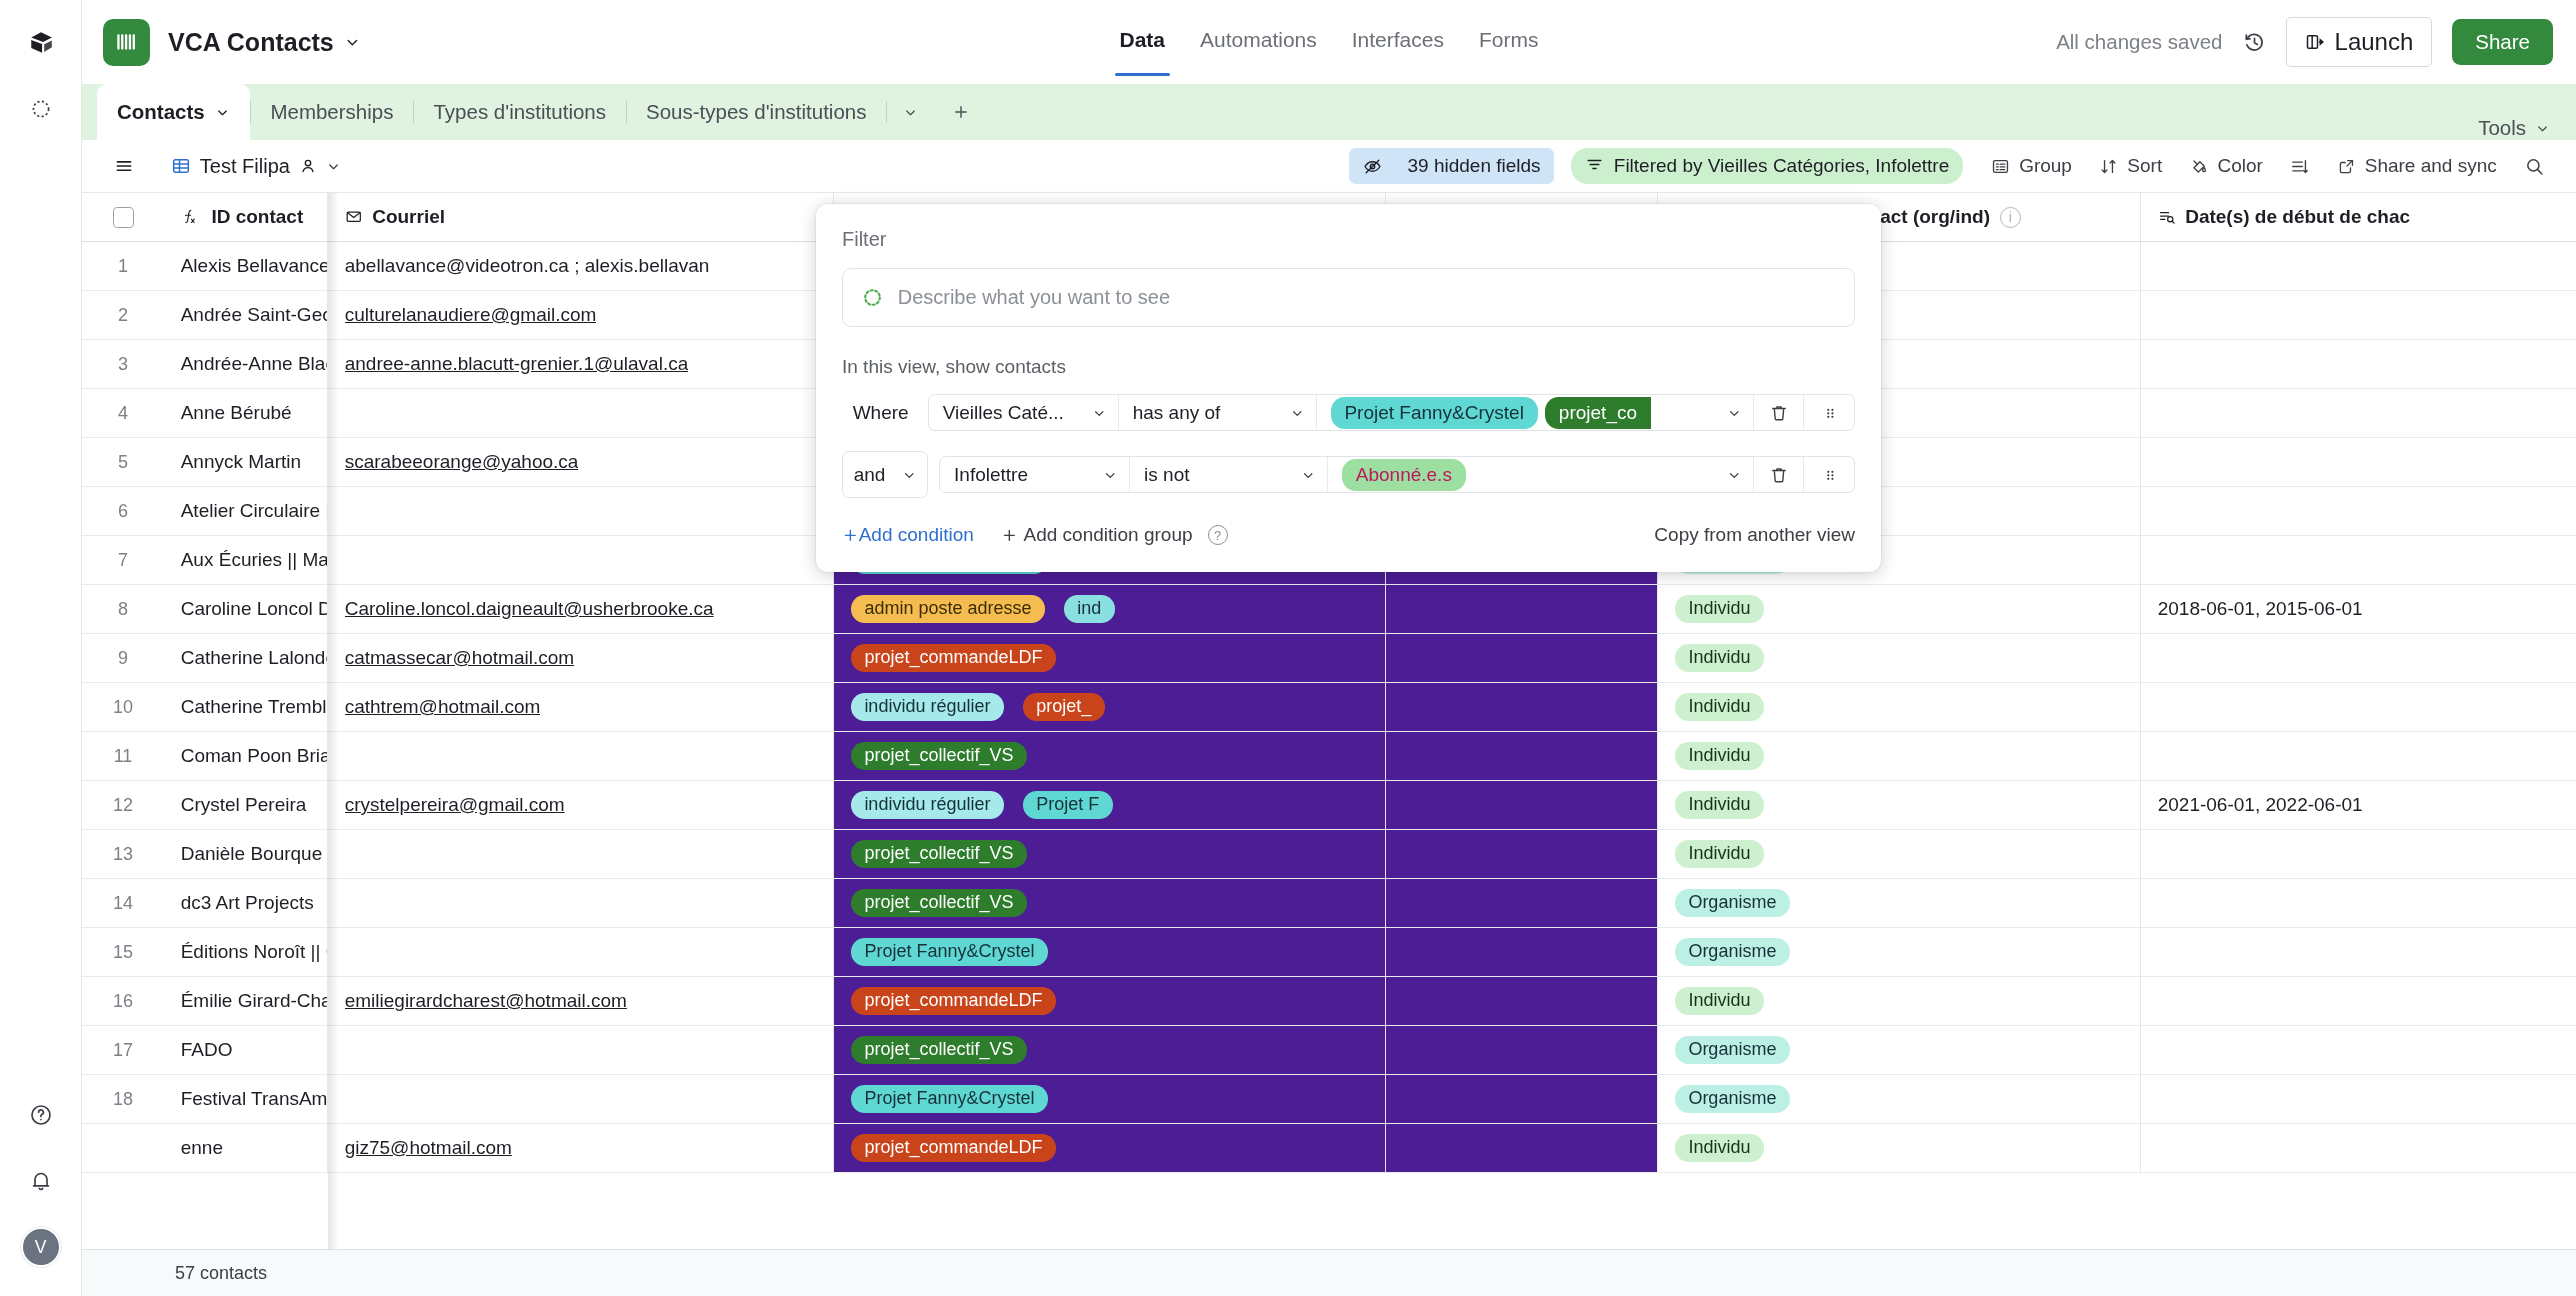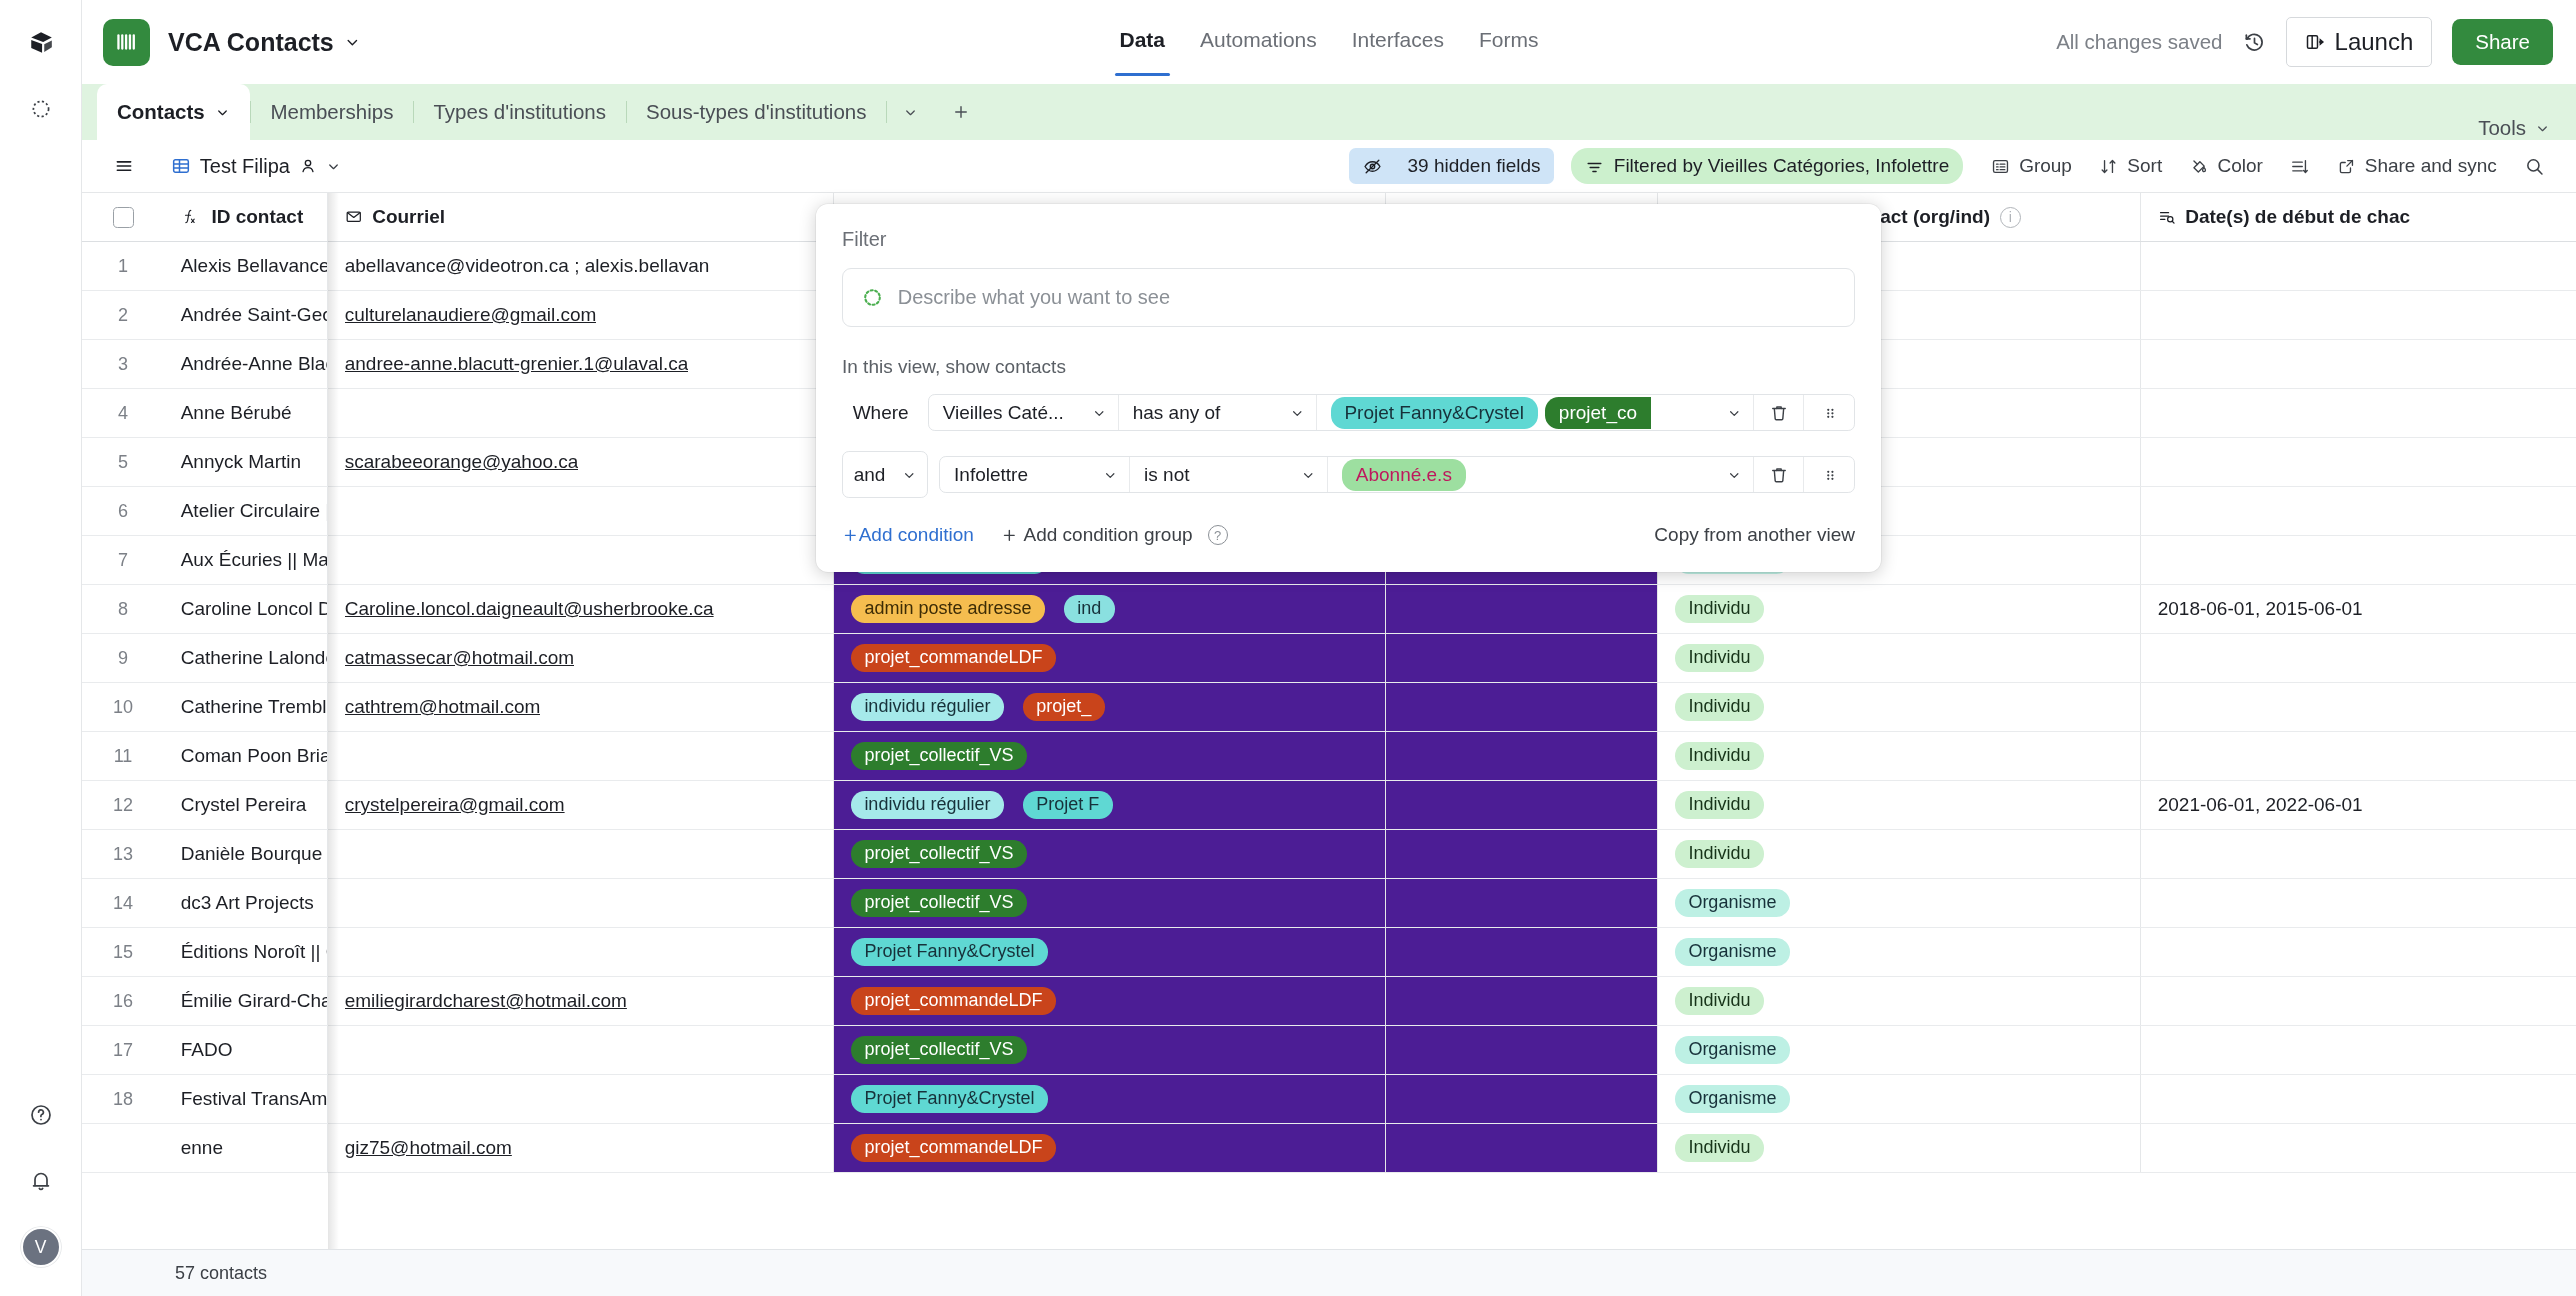--- a/index.html
+++ b/index.html
@@ -107,21 +107,21 @@
   }
   .vb-sep { width: 13.7px; }
   .view-name { font-size: 20px; color: #1d1f25; }
   .pill-hidden {
     background: #cfe4f7; color: #1d1f25; border-radius: 6.8px;
     padding: 6.8px 13.7px; display: flex; align-items: center; gap: 26px;
     font-size: 19px; white-space: nowrap;
   }
   .pill-filter {
     background: #ccf0cd; color: #1d1f25; border-radius: 17px;
-    padding: 6.8px 13.7px; display: flex; align-items: flex-end; gap: 10px;
+    padding: 6.8px 13.7px; display: flex; align-items: flex-start; gap: 10px;
     font-size: 19px; white-space: nowrap;
   }
   .vb-right { margin-left: auto; display: flex; align-items: center; gap: 4.6px; }
 
   
   .gridwrap { position: relative; flex: 1 1 auto; overflow: hidden; background: #fff; }
   .grid { position: relative; width: 100%; height: 100%; }
 
   .ghead {
     display: flex; height: 49px; border-bottom: 0.8px solid #dcdfe2; background: #fff;

